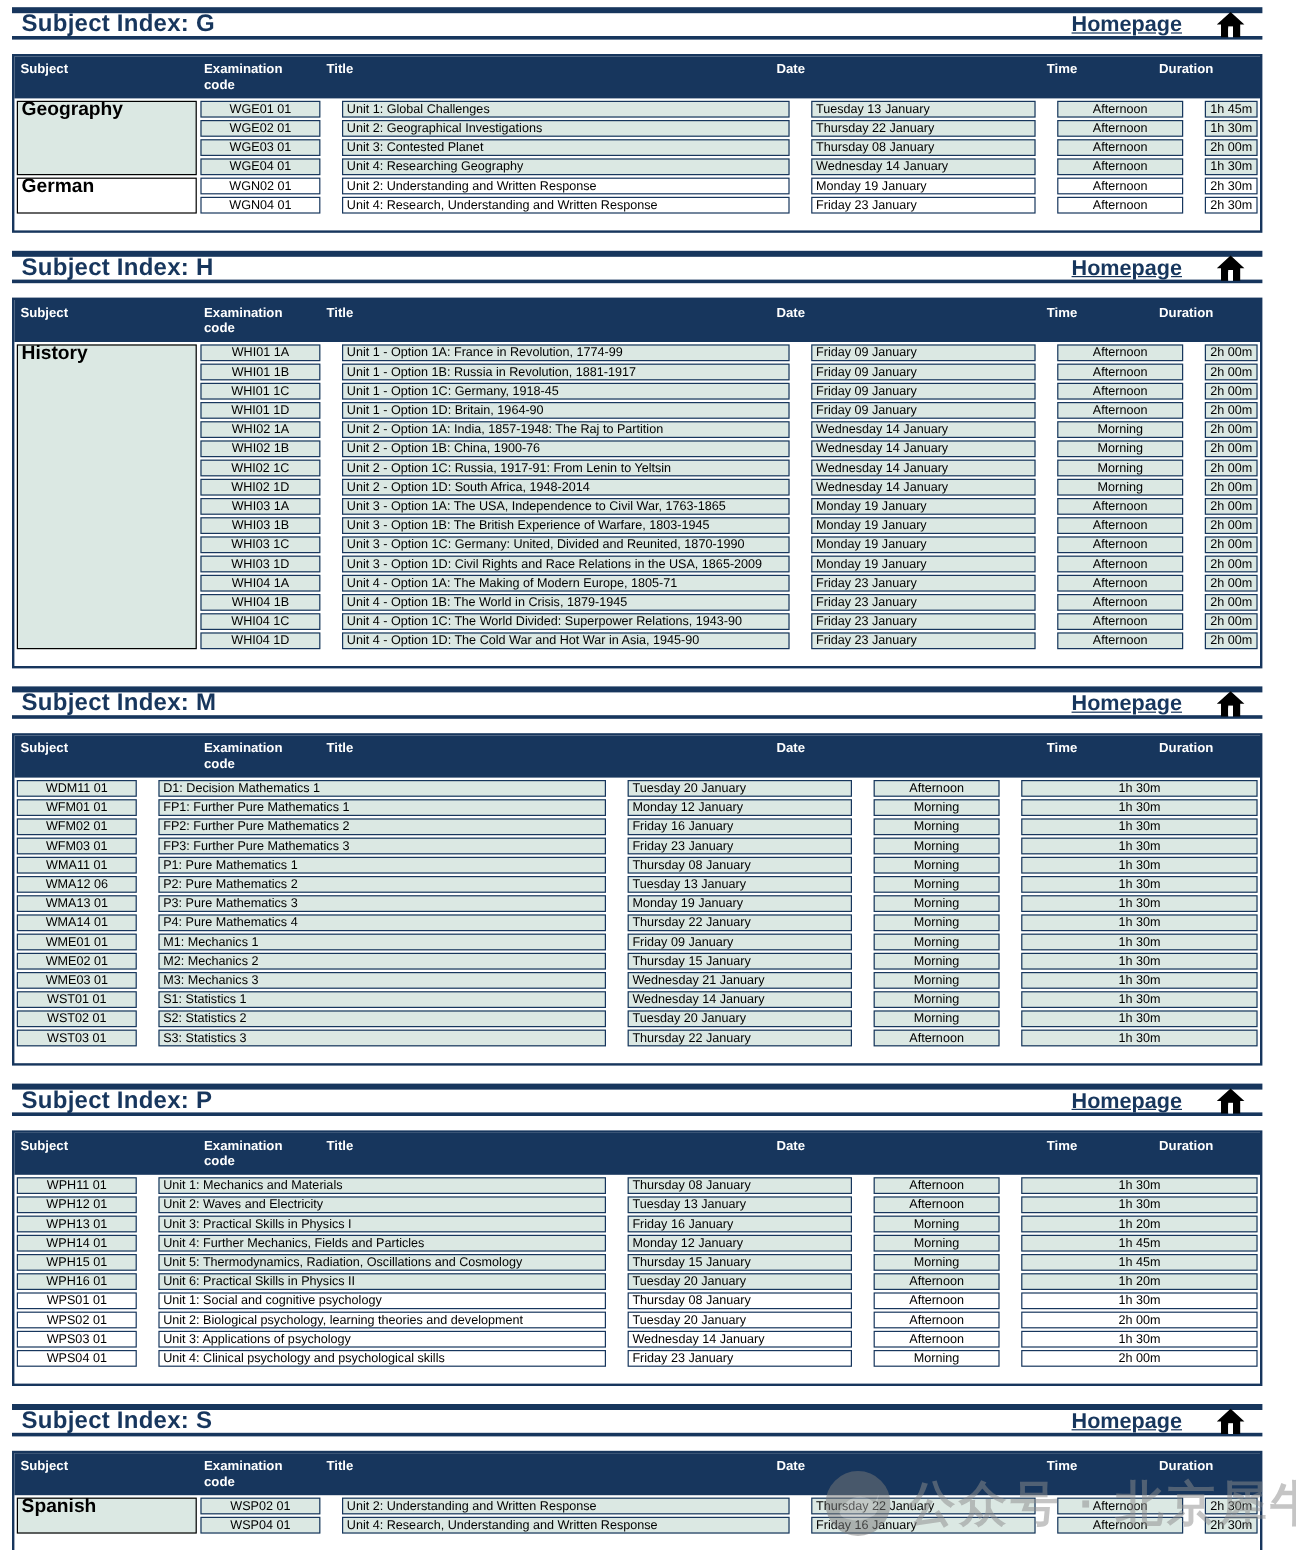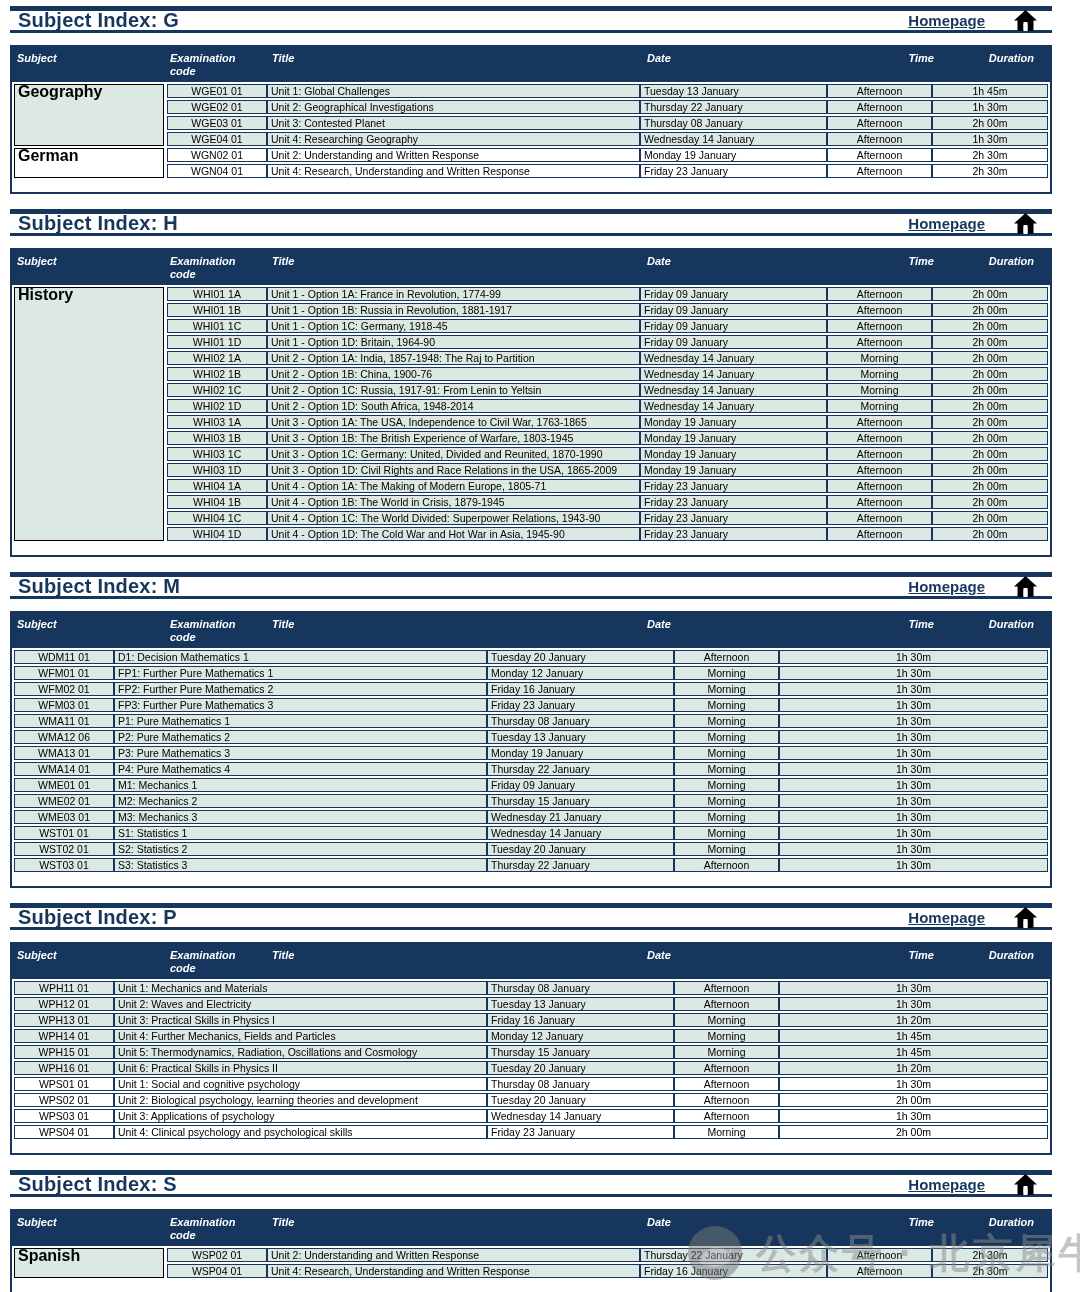--- a/index.html
+++ b/index.html
@@ -33,58 +33,57 @@
   }
   .sec-title{
     color:var(--navy);
     font-size:20px;
     font-weight:bold;
     letter-spacing:0.2px;
   }
   .sec-right{display:flex;align-items:center;gap:28px;}
   .homepage-link{
     color:var(--navy);
-    font-size:15px;
+    font-size:18px;
     font-weight:bold;
     text-decoration:underline;
     cursor:pointer;
   }
   .home-icon{width:25px;height:23px;display:block;cursor:pointer;}
 
   
   .table{border:2px solid var(--navy);background:#fff;}
   .thead{
     background:var(--navy);
     color:#fff;
     display:grid;
     grid-template-columns:153px 102px 375px 189px 107px 100px;
     min-height:35px;
     font-size:11px;
     font-weight:bold;
-    font-style:italic;
   }
   .th{padding:5px 4px 2px 5px;line-height:13px;}
-  .th.center{text-align:right;}
+  .th.center{text-align:center;}
   .tbody{padding:2px;}
   .group{display:flex;gap:3px;margin-bottom:2px;}
   .group:last-child{margin-bottom:12px;}
   .subject-cell{
     width:150px;
     flex:0 0 150px;
     border:1px solid var(--black);
     font-size:16px;
     font-weight:bold;
     padding:1px 3px;
     line-height:12px;
   }
   .group-rows{flex:1;display:flex;flex-direction:column;gap:2px;}
   .row{
     display:grid;
     grid-template-columns:100px 373px 187px 105px 1fr;
-    gap:0;
+    gap:18px;
     min-height:14px;
   }
   .cell{
     border:1px solid var(--navy);
     font-size:10.5px;
     line-height:12px;
     padding:0px 3px;
     display:flex;
     align-items:center;
   }

